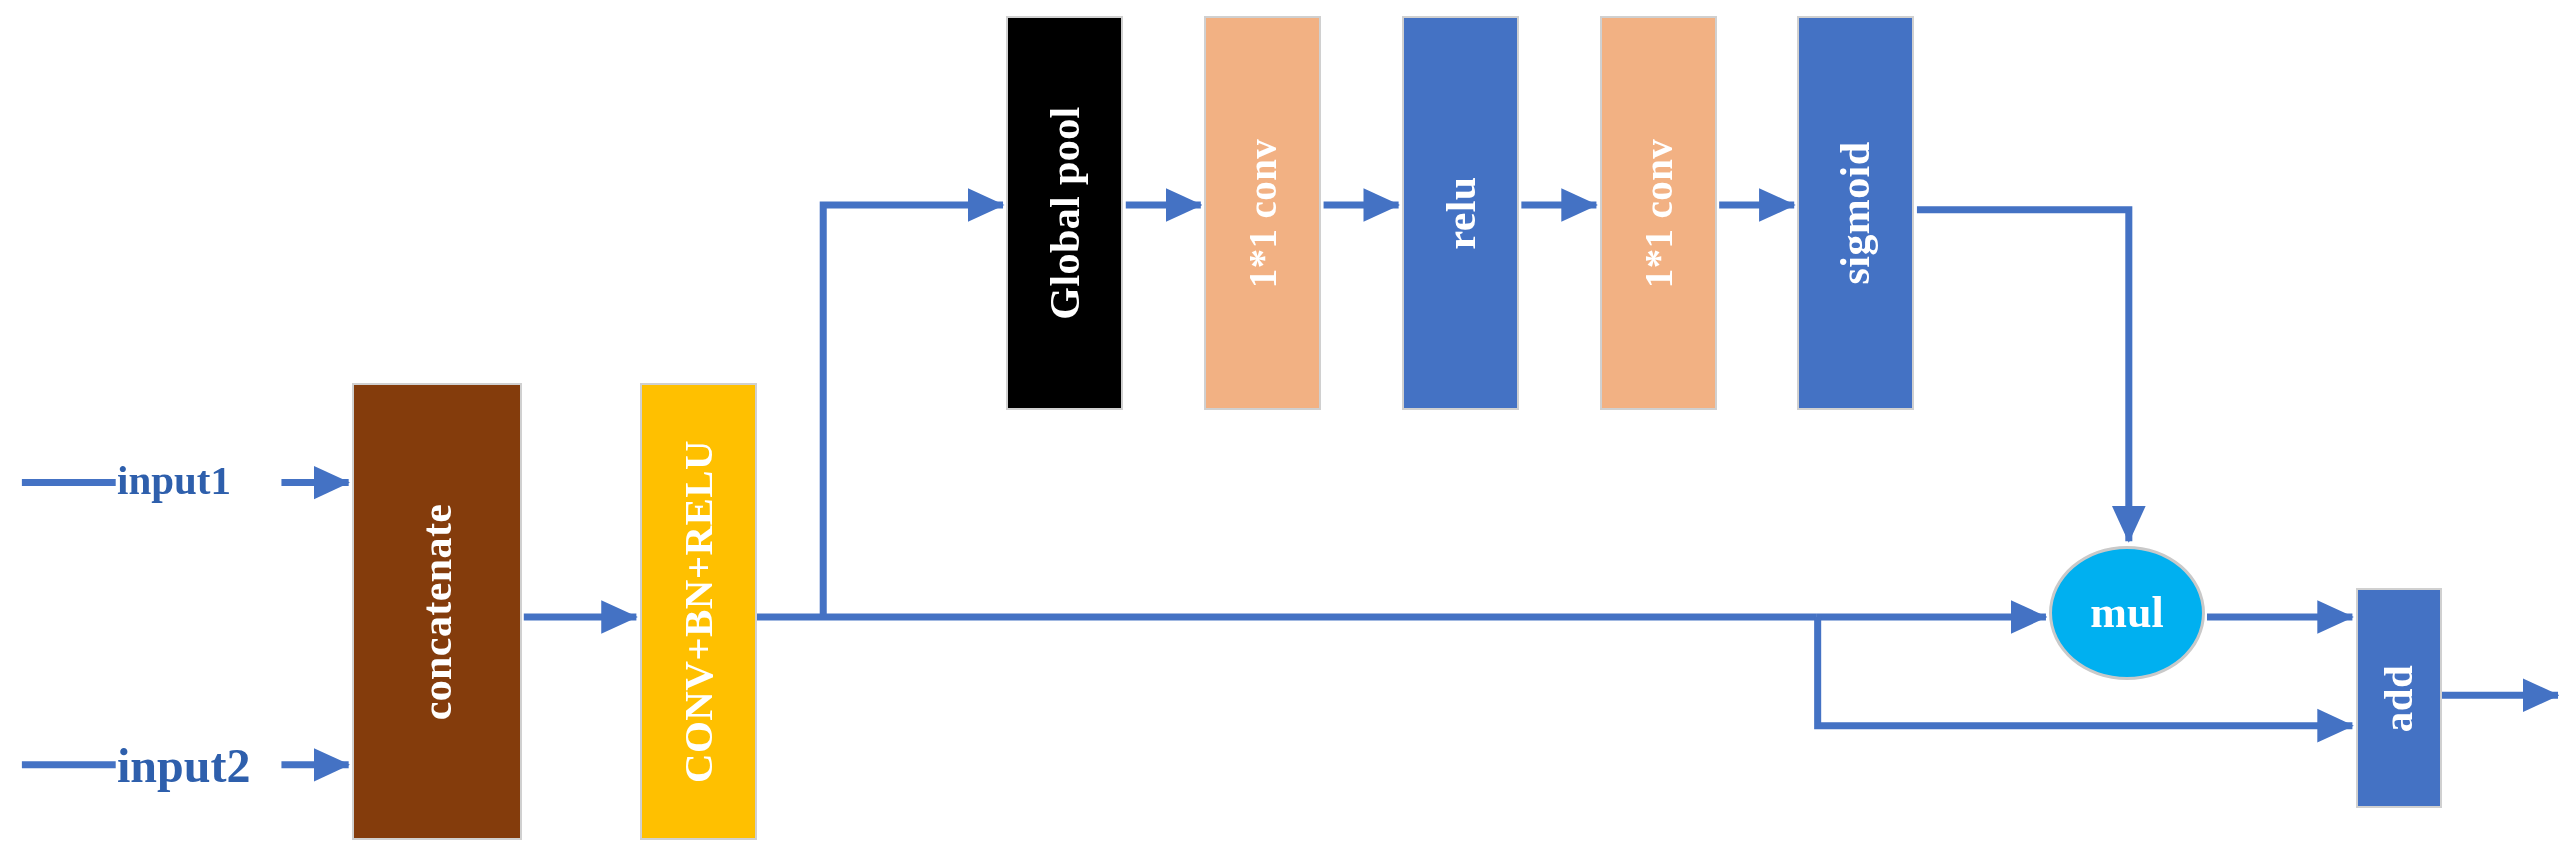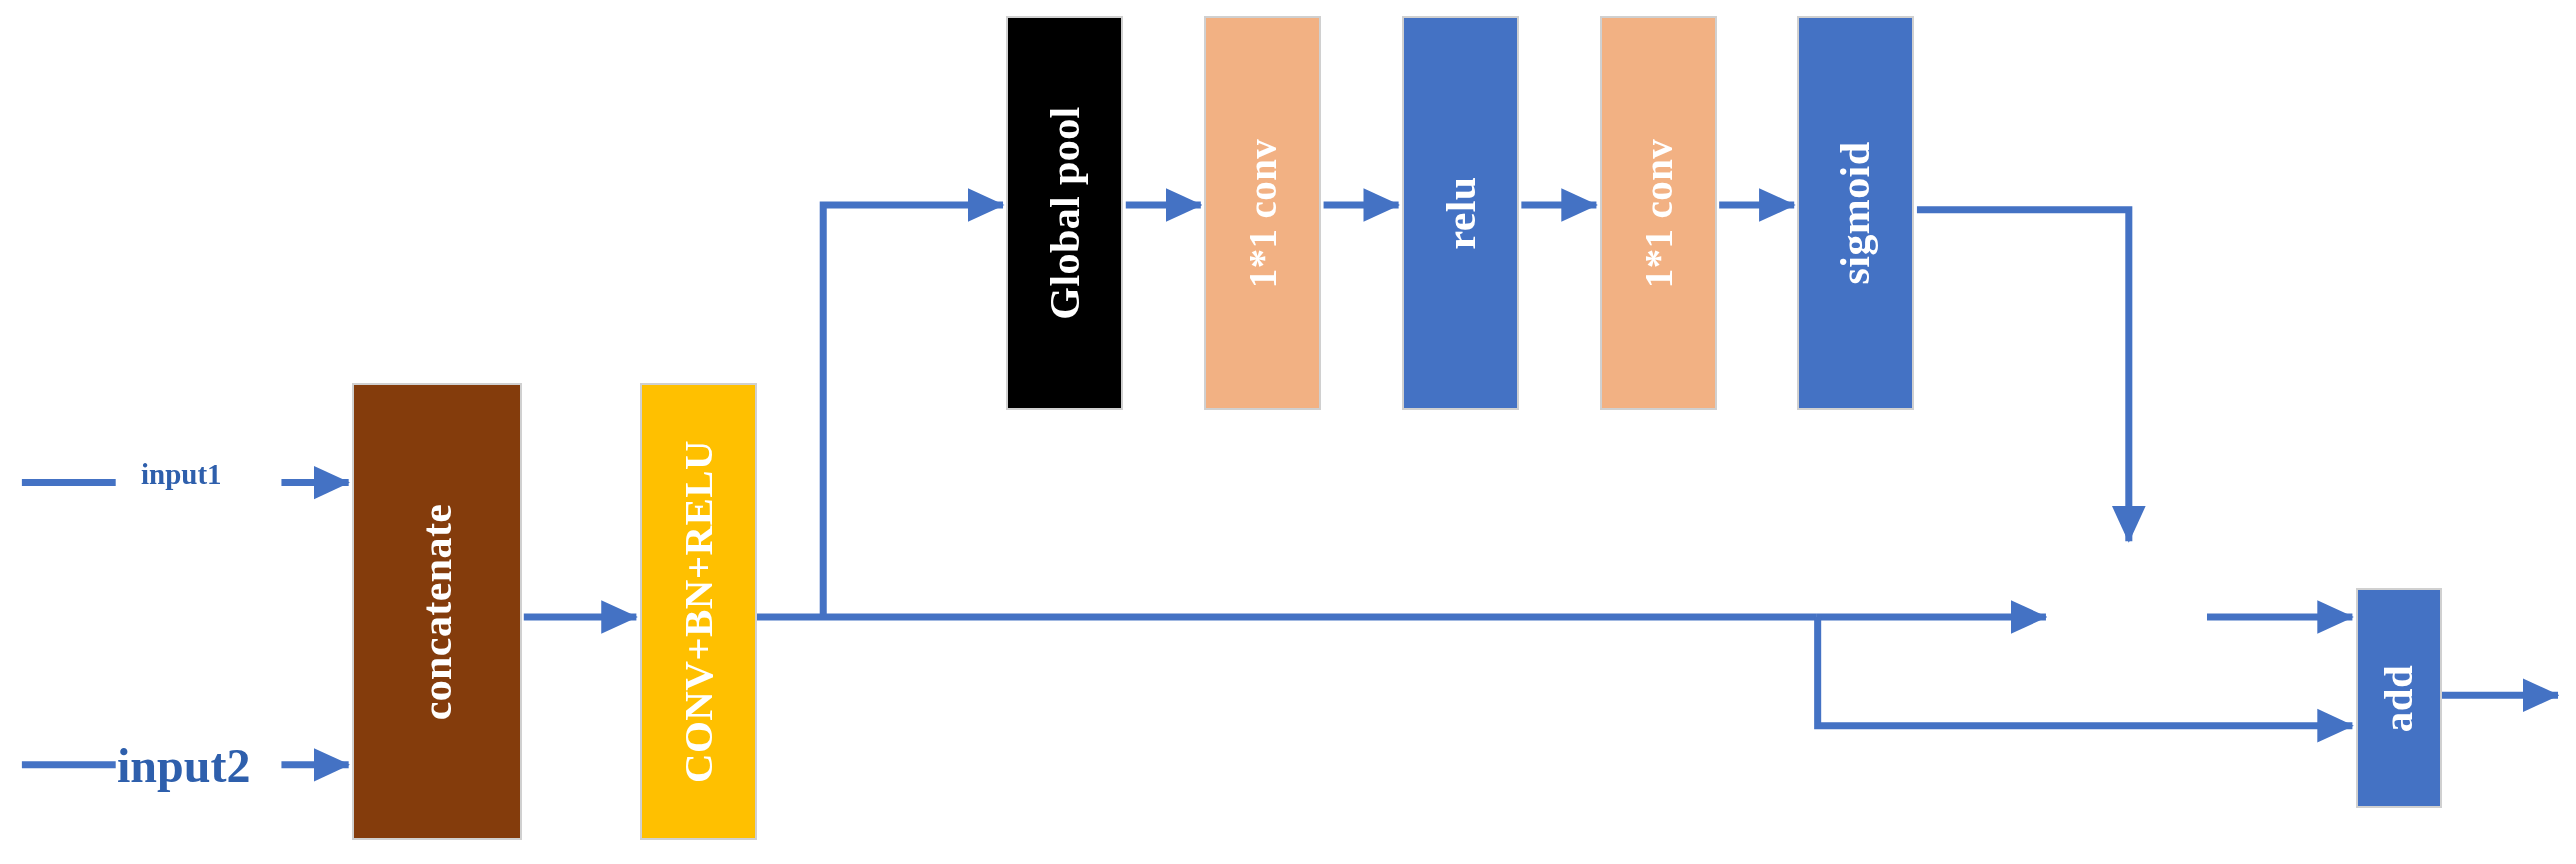--- a/index.html
+++ b/index.html
@@ -105,21 +105,21 @@
       <line x1="2323" y1="789" x2="2617" y2="789" marker-end="url(#ah)"></line>
 
       <path d="M 2325 789 L 2325 928 L 3009 928" marker-end="url(#ah)"></path>
 
       <line x1="2823" y1="789" x2="3009" y2="789" marker-end="url(#ah)"></line>
 
       <line x1="3123" y1="889" x2="3272" y2="889" marker-end="url(#ah)"></line>
     </g>
   </svg>
 
-  <div class="input-label" style="left:117px; top:460px; font-size:29px;margin-left:24px;">input1</div>
+  <div class="input-label" style="left:117px; top:460px; font-size:41px;">input1</div>
 
   <div class="input-label" style="left:117px; top:742px; font-size:48px;">input2</div>
 
   <div class="block" style="left:352px; top:383px; width:170px; height:457px; background:#843C0C;">
     <span class="vlabel" style="font-size:42px;">concatenate</span>
   </div>
 
   <div class="block" style="left:640px; top:383px; width:117px; height:457px; background:#FFC000;">
     <span class="vlabel" style="font-size:41px;">CONV+BN+RELU</span>
   </div>
@@ -137,19 +137,22 @@
   </div>
 
   <div class="block" style="left:1600px; top:16.4px; width:117px; height:394px; background:#F2B183;">
     <span class="vlabel" style="font-size:39px;">1*1 conv</span>
   </div>
 
   <div class="block" style="left:1797px; top:16.4px; width:117px; height:394px; background:#4472C4;">
     <span class="vlabel" style="font-size:42px;">sigmoid</span>
   </div>
 
+  <div class="ellipse" style="left:2049px; top:546px; width:156px; height:134px; background:#00B0F0;">
+    <span class="hlabel" style="font-size:44px;">mul</span>
+  </div>
 
   <div class="block" style="left:2356px; top:588px; width:86px; height:220px; background:#4472C4;">
     <span class="vlabel" style="font-size:41px;">add</span>
   </div>
 
 </div>
 
 
 </body></html>

